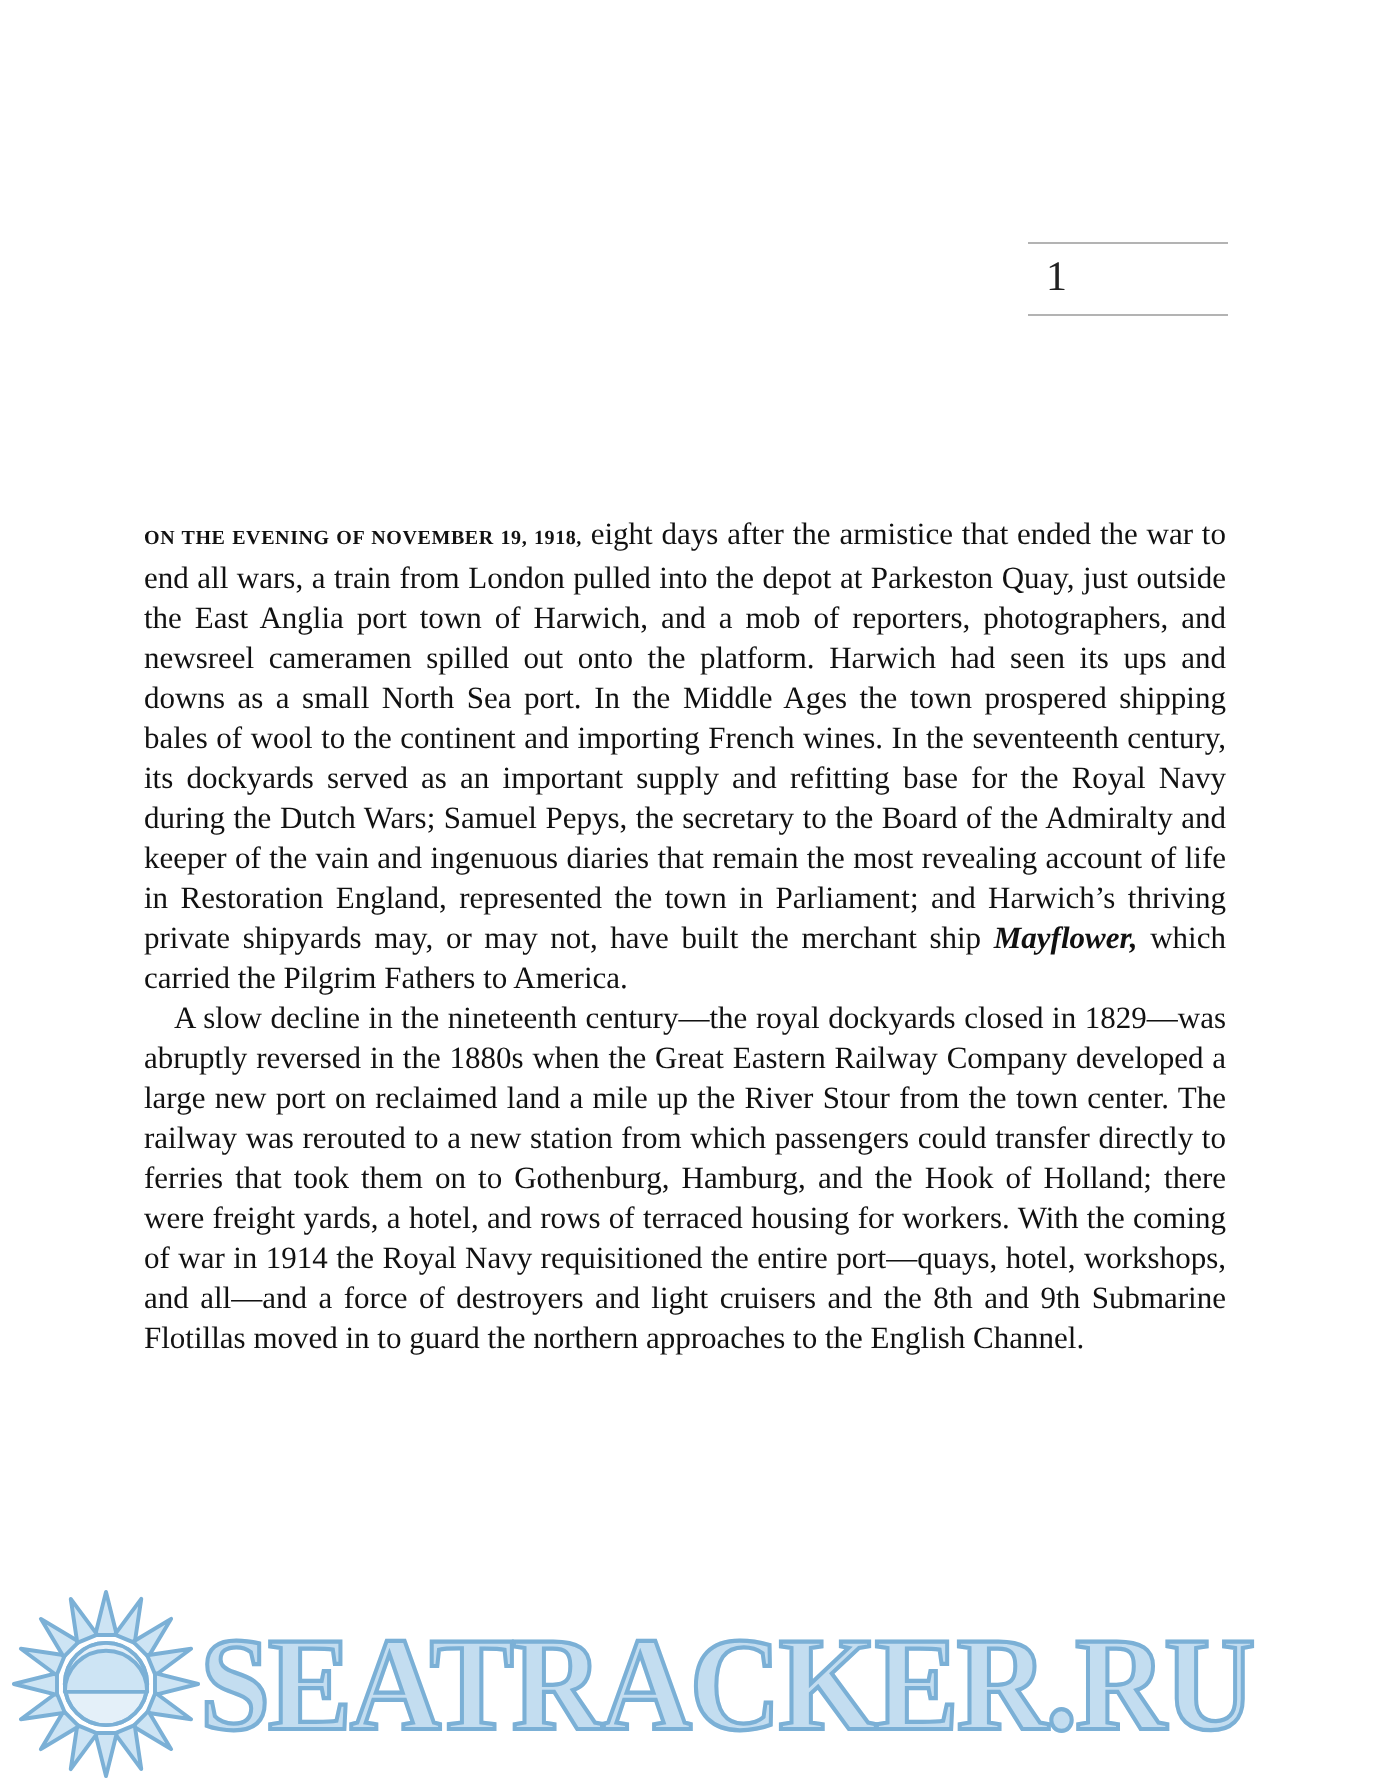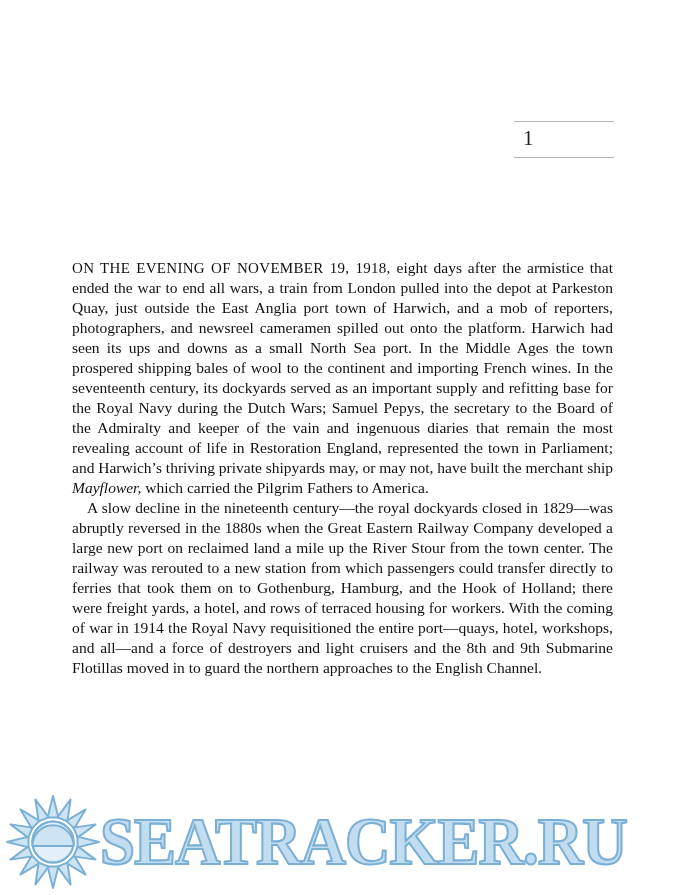--- a/index.html
+++ b/index.html
@@ -56,25 +56,27 @@
     font-size: 15.5px;
     line-height: 20px;
     text-align: justify;
     color: #111111;
   }
   p.body.indent {
     text-indent: 15px;
     font-family: Liberation Serif, serif;
   }
   .smallcaps {
-    font-size: 15px;
+    font-size: 10px;
     letter-spacing: 0.3px;
+    font-weight: bold;
   }
   .italic {
     font-style: italic;
+    font-weight: bold;
   }
 
   
   .watermark {
     position: absolute;
     left: 4px;
     top: 793px;
     width: 689px;
     display: flex;
     pointer-events: none;

